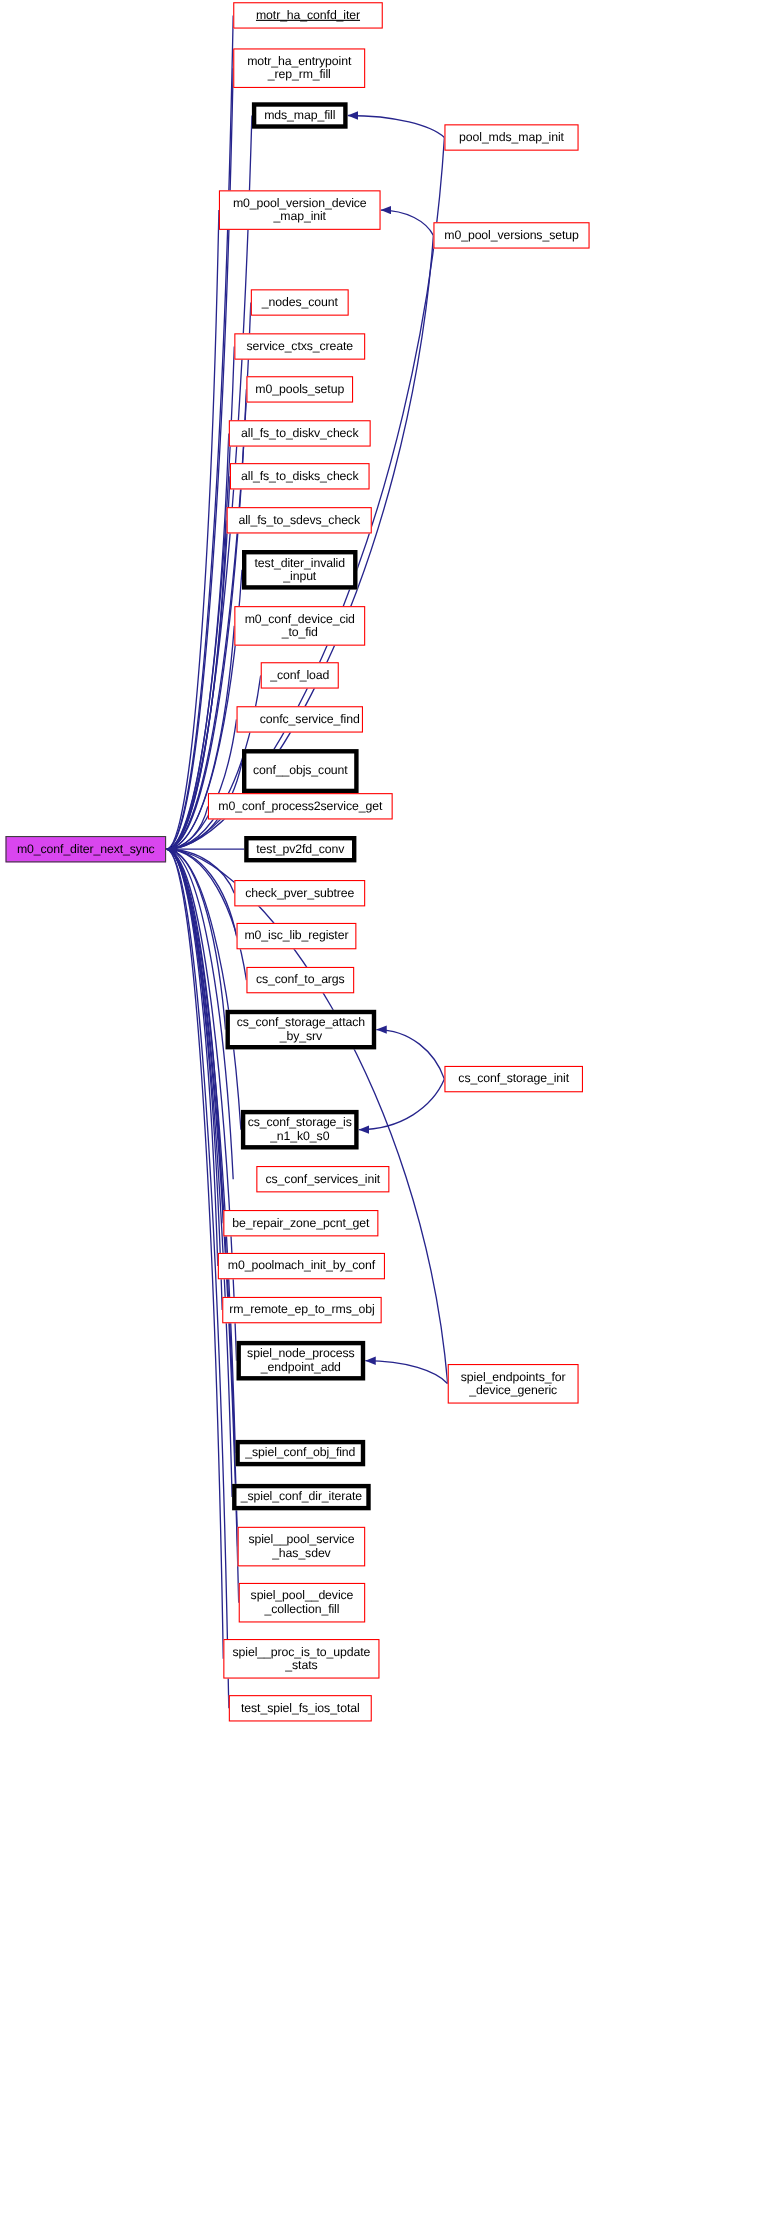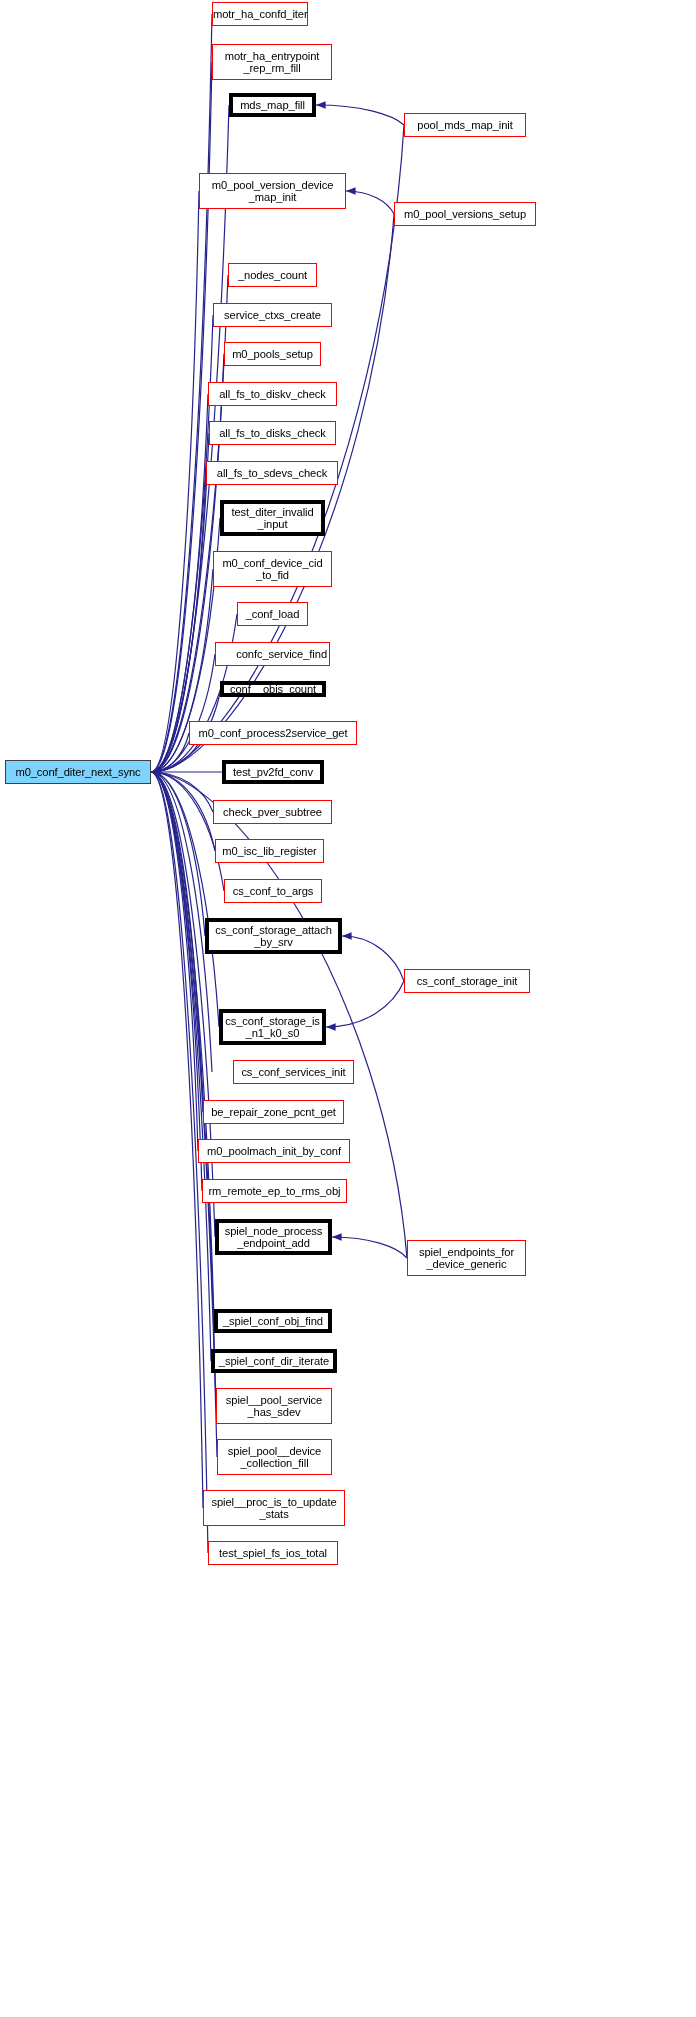--- a/index.html
+++ b/index.html
@@ -41,21 +41,21 @@
     letter-spacing: -0.1px;
     white-space: pre-line;
     z-index: 5;
     cursor: pointer;
   }
   .node.black {
     border: 4px solid #000000;
   }
   .node.current {
     border: 1px solid #404040;
-    background: #7dd3fc;
+    background: #d946ef;
   }
   .node .lbl {
     display: block;
     width: 100%;
     padding: 0 2px;
   }
 </style>
 </head>
 <body>
 
@@ -105,41 +105,41 @@
         <path d="M214,1321 C205.3375,1019.05 182.185,772 151,772" fill="none" stroke="#26248c" stroke-width="1.2" marker-end="url(#arrow)"></path>
         <path d="M211,1361 C202.75,1037.05 180.7,772 151,772" fill="none" stroke="#26248c" stroke-width="1.2" marker-end="url(#arrow)"></path>
         <path d="M216,1406 C207.0625,1057.3 183.175,772 151,772" fill="none" stroke="#26248c" stroke-width="1.2" marker-end="url(#arrow)"></path>
         <path d="M217,1457 C207.925,1080.25 183.67000000000002,772 151,772" fill="none" stroke="#26248c" stroke-width="1.2" marker-end="url(#arrow)"></path>
         <path d="M203,1508 C195.85,1103.2 176.74,772 151,772" fill="none" stroke="#26248c" stroke-width="1.2" marker-end="url(#arrow)"></path>
         <path d="M208,1553 C200.1625,1123.45 179.215,772 151,772" fill="none" stroke="#26248c" stroke-width="1.2" marker-end="url(#arrow)"></path>
       </g>
   </svg>
   <div id="nodes">
       <div class="node current" id="node-n0" style="left: 5px; top: 760px; width: 146px; height: 24px;"><span class="lbl">m0_conf_diter_next_sync</span></div>
-      <div class="node" id="node-n1" style="left: 212px; top: 2px; width: 96px; height: 24px;"><span class="lbl">motr_ha_confd_iter</span></div>
+      <div class="node" id="node-n1" style="left: 212px; top: 2px; width: 136px; height: 24px; text-decoration: underline;"><span class="lbl">motr_ha_confd_iter</span></div>
       <div class="node" id="node-n2" style="left: 212px; top: 44px; width: 120px; height: 36px;"><span class="lbl">motr_ha_entrypoint
 _rep_rm_fill</span></div>
       <div class="node black" id="node-n3" style="left: 229px; top: 93px; width: 87px; height: 24px;"><span class="lbl">mds_map_fill</span></div>
       <div class="node" id="node-n4" style="left: 404px; top: 113px; width: 122px; height: 24px;"><span class="lbl">pool_mds_map_init</span></div>
       <div class="node" id="node-n5" style="left: 199px; top: 173px; width: 147px; height: 36px;"><span class="lbl">m0_pool_version_device
 _map_init</span></div>
       <div class="node" id="node-n6" style="left: 394px; top: 202px; width: 142px; height: 24px;"><span class="lbl">m0_pool_versions_setup</span></div>
       <div class="node" id="node-n7" style="left: 228px; top: 263px; width: 89px; height: 24px;"><span class="lbl">_nodes_count</span></div>
       <div class="node" id="node-n8" style="left: 213px; top: 303px; width: 119px; height: 24px;"><span class="lbl">service_ctxs_create</span></div>
       <div class="node" id="node-n9" style="left: 224px; top: 342px; width: 97px; height: 24px;"><span class="lbl">m0_pools_setup</span></div>
       <div class="node" id="node-n10" style="left: 208px; top: 382px; width: 129px; height: 24px;"><span class="lbl">all_fs_to_diskv_check</span></div>
       <div class="node" id="node-n11" style="left: 209px; top: 421px; width: 127px; height: 24px;"><span class="lbl">all_fs_to_disks_check</span></div>
       <div class="node" id="node-n12" style="left: 206px; top: 461px; width: 132px; height: 24px;"><span class="lbl">all_fs_to_sdevs_check</span></div>
       <div class="node black" id="node-n13" style="left: 220px; top: 500px; width: 105px; height: 36px;"><span class="lbl">test_diter_invalid
 _input</span></div>
       <div class="node" id="node-n14" style="left: 213px; top: 551px; width: 119px; height: 36px;"><span class="lbl">m0_conf_device_cid
 _to_fid</span></div>
       <div class="node" id="node-n15" style="left: 237px; top: 602px; width: 71px; height: 24px;"><span class="lbl">_conf_load</span></div>
       <div class="node" id="node-n16" style="left: 215px; top: 642px; width: 115px; height: 24px; text-align: right;"><span class="lbl">confc_service_find</span></div>
-      <div class="node black" id="node-n17" style="left: 220px; top: 681px; width: 106px; height: 16px;"><span class="lbl">conf__objs_count</span></div>
+      <div class="node black" id="node-n17" style="left: 220px; top: 681px; width: 106px; height: 40px;"><span class="lbl">conf__objs_count</span></div>
       <div class="node" id="node-n18" style="left: 189px; top: 721px; width: 168px; height: 24px;"><span class="lbl">m0_conf_process2service_get</span></div>
       <div class="node black" id="node-n19" style="left: 222px; top: 760px; width: 102px; height: 24px;"><span class="lbl">test_pv2fd_conv</span></div>
       <div class="node" id="node-n20" style="left: 213px; top: 800px; width: 119px; height: 24px;"><span class="lbl">check_pver_subtree</span></div>
       <div class="node" id="node-n21" style="left: 215px; top: 839px; width: 109px; height: 24px;"><span class="lbl">m0_isc_lib_register</span></div>
       <div class="node" id="node-n22" style="left: 224px; top: 879px; width: 98px; height: 24px;"><span class="lbl">cs_conf_to_args</span></div>
       <div class="node black" id="node-n23" style="left: 205px; top: 918px; width: 137px; height: 36px;"><span class="lbl">cs_conf_storage_attach
 _by_srv</span></div>
       <div class="node" id="node-n24" style="left: 404px; top: 969px; width: 126px; height: 24px;"><span class="lbl">cs_conf_storage_init</span></div>
       <div class="node black" id="node-n25" style="left: 219px; top: 1009px; width: 107px; height: 36px;"><span class="lbl">cs_conf_storage_is
 _n1_k0_s0</span></div>

